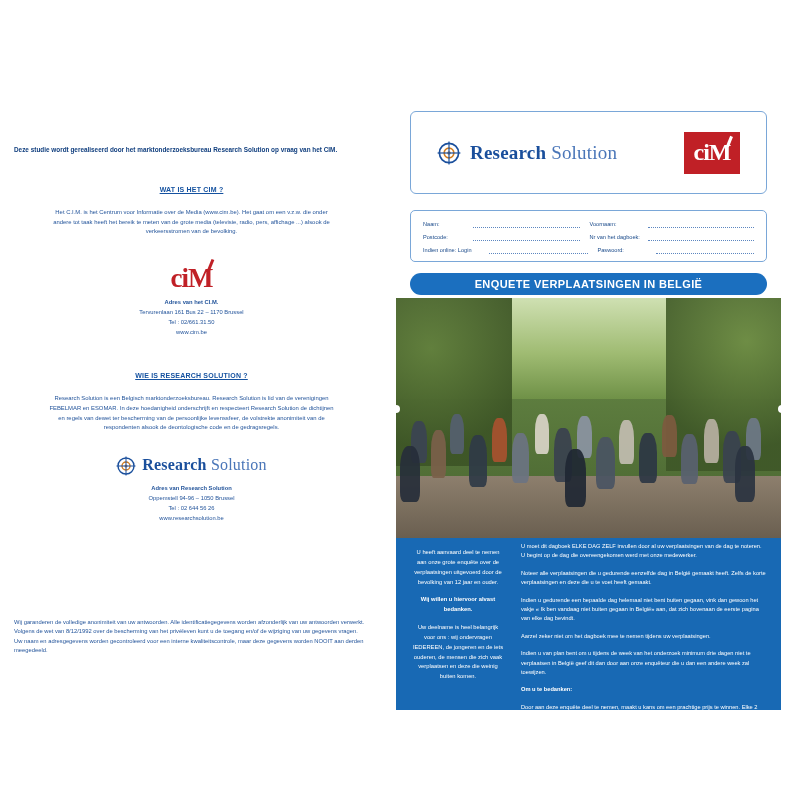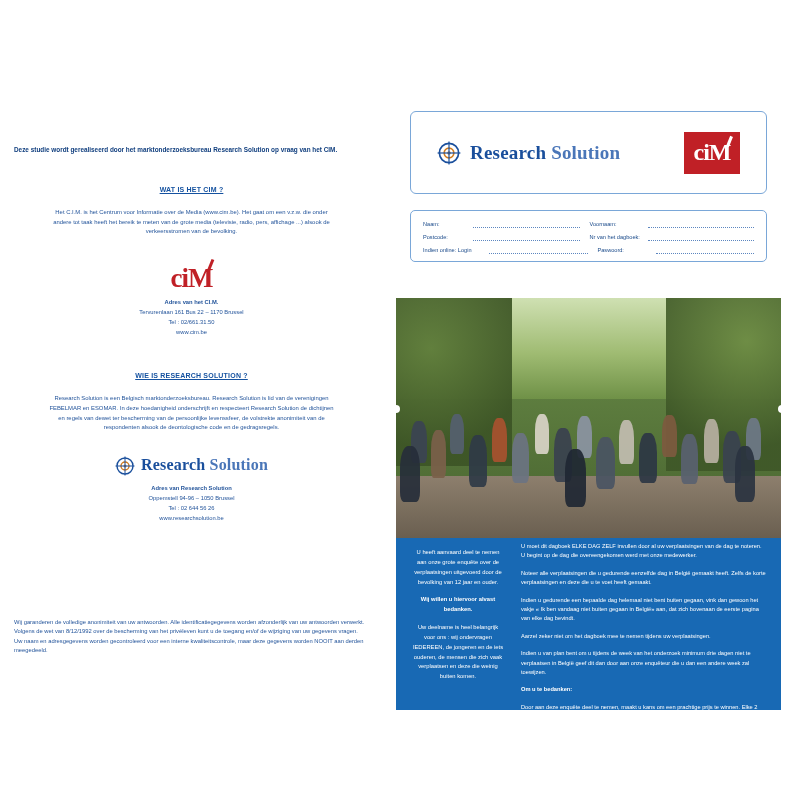--- a/index.html
+++ b/index.html
@@ -94,21 +94,21 @@
     height: 20px;
     position: relative;
   }
   .rs-text {
     font-family: "Liberation Serif", serif;
     font-size: 16px;
     color: #1a4f9c;
     letter-spacing: .2px;
   }
   .rs-text b { font-weight: bold; }
-  .rs-text span { font-weight: bold; color: #4a76b8; }
+  .rs-text span { font-weight: normal; color: #4a76b8; }
 
   .left-footer {
     position: absolute;
     left: 14px;
     top: 618px;
     width: 352px;
     color: #24559b;
     font-size: 5.8px;
     line-height: 1.6;
     text-align: left;
@@ -393,20 +393,21 @@
       <span class="dotline"></span>
     </div>
     <div class="form-row">
       <span class="form-label" style="width:62px">Indien online: Login</span>
       <span class="dotline"></span>
       <span class="form-label2">Paswoord:</span>
       <span class="dotline"></span>
     </div>
   </div>
 
+  <div class="title-bar">ENQUETE VERPLAATSINGEN IN BELGIË</div>
 
   <div class="photo">
     <div class="sky"></div>
     <div class="trees-l"></div>
     <div class="trees-r"></div>
     <div class="ground"></div>
     <div class="crowd">
       <i style="left:4%;  top:36%; width:16px; height:42px; background:#3b4352;"></i>
       <i style="left:9%;  top:44%; width:15px; height:48px; background:#7b5f4a;"></i>
       <i style="left:14%; top:30%; width:14px; height:40px; background:#55606f;"></i>

